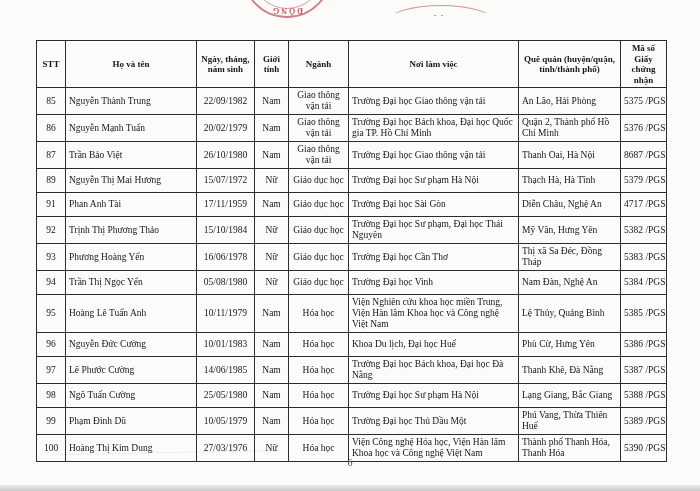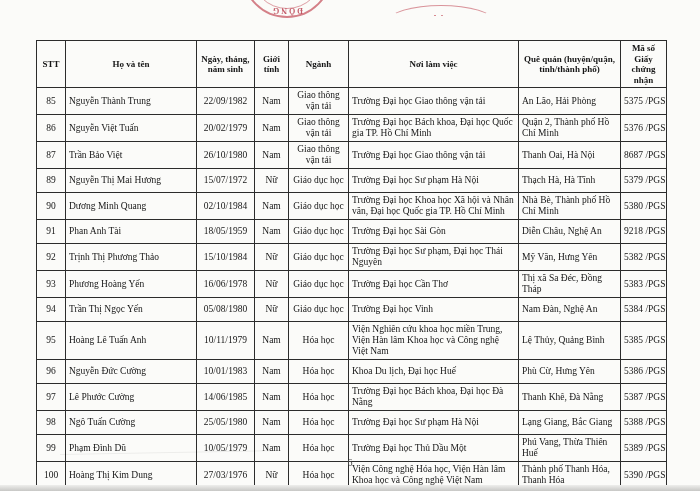--- a/index.html
+++ b/index.html
@@ -80,21 +80,21 @@
           <td class="c-name">Nguyễn Thành Trung</td>
           <td class="c-dob">22/09/1982</td>
           <td class="c-gender">Nam</td>
           <td class="c-field">Giao thông vận tải</td>
           <td class="c-workplace">Trường Đại học Giao thông vận tải</td>
           <td class="c-hometown">An Lão, Hải Phòng</td>
           <td class="c-cert">5375 /PGS</td>
         </tr>
         <tr>
           <td class="c-stt">86</td>
-          <td class="c-name">Nguyễn Việt Tuấn</td>
+          <td class="c-name">Nguyễn Mạnh Tuấn</td>
           <td class="c-dob">20/02/1979</td>
           <td class="c-gender">Nam</td>
           <td class="c-field">Giao thông vận tải</td>
           <td class="c-workplace">Trường Đại học Bách khoa, Đại học Quốc gia TP. Hồ Chí Minh</td>
           <td class="c-hometown">Quận 2, Thành phố Hồ Chí Minh</td>
           <td class="c-cert">5376 /PGS</td>
         </tr>
         <tr>
           <td class="c-stt">87</td>
           <td class="c-name">Trần Bảo Việt</td>
@@ -109,38 +109,28 @@
           <td class="c-stt">89</td>
           <td class="c-name">Nguyễn Thị Mai Hương</td>
           <td class="c-dob">15/07/1972</td>
           <td class="c-gender">Nữ</td>
           <td class="c-field">Giáo dục học</td>
           <td class="c-workplace">Trường Đại học Sư phạm Hà Nội</td>
           <td class="c-hometown">Thạch Hà, Hà Tĩnh</td>
           <td class="c-cert">5379 /PGS</td>
         </tr>
         <tr>
-          <td class="c-stt">90</td>
-          <td class="c-name">Dương Minh Quang</td>
-          <td class="c-dob">02/10/1984</td>
-          <td class="c-gender">Nam</td>
-          <td class="c-field">Giáo dục học</td>
-          <td class="c-workplace">Trường Đại học Khoa học Xã hội và Nhân văn, Đại học Quốc gia TP. Hồ Chí Minh</td>
-          <td class="c-hometown">Nhà Bè, Thành phố Hồ Chí Minh</td>
-          <td class="c-cert">5380 /PGS</td>
-        </tr>
-        <tr>
           <td class="c-stt">91</td>
           <td class="c-name">Phan Anh Tài</td>
-          <td class="c-dob">18/05/1959</td>
+          <td class="c-dob">17/11/1959</td>
           <td class="c-gender">Nam</td>
           <td class="c-field">Giáo dục học</td>
           <td class="c-workplace">Trường Đại học Sài Gòn</td>
           <td class="c-hometown">Diễn Châu, Nghệ An</td>
-          <td class="c-cert">9218 /PGS</td>
+          <td class="c-cert">4717 /PGS</td>
         </tr>
         <tr>
           <td class="c-stt">92</td>
           <td class="c-name">Trịnh Thị Phương Thảo</td>
           <td class="c-dob">15/10/1984</td>
           <td class="c-gender">Nữ</td>
           <td class="c-field">Giáo dục học</td>
           <td class="c-workplace">Trường Đại học Sư phạm, Đại học Thái Nguyên</td>
           <td class="c-hometown">Mỹ Văn, Hưng Yên</td>
           <td class="c-cert">5382 /PGS</td>

